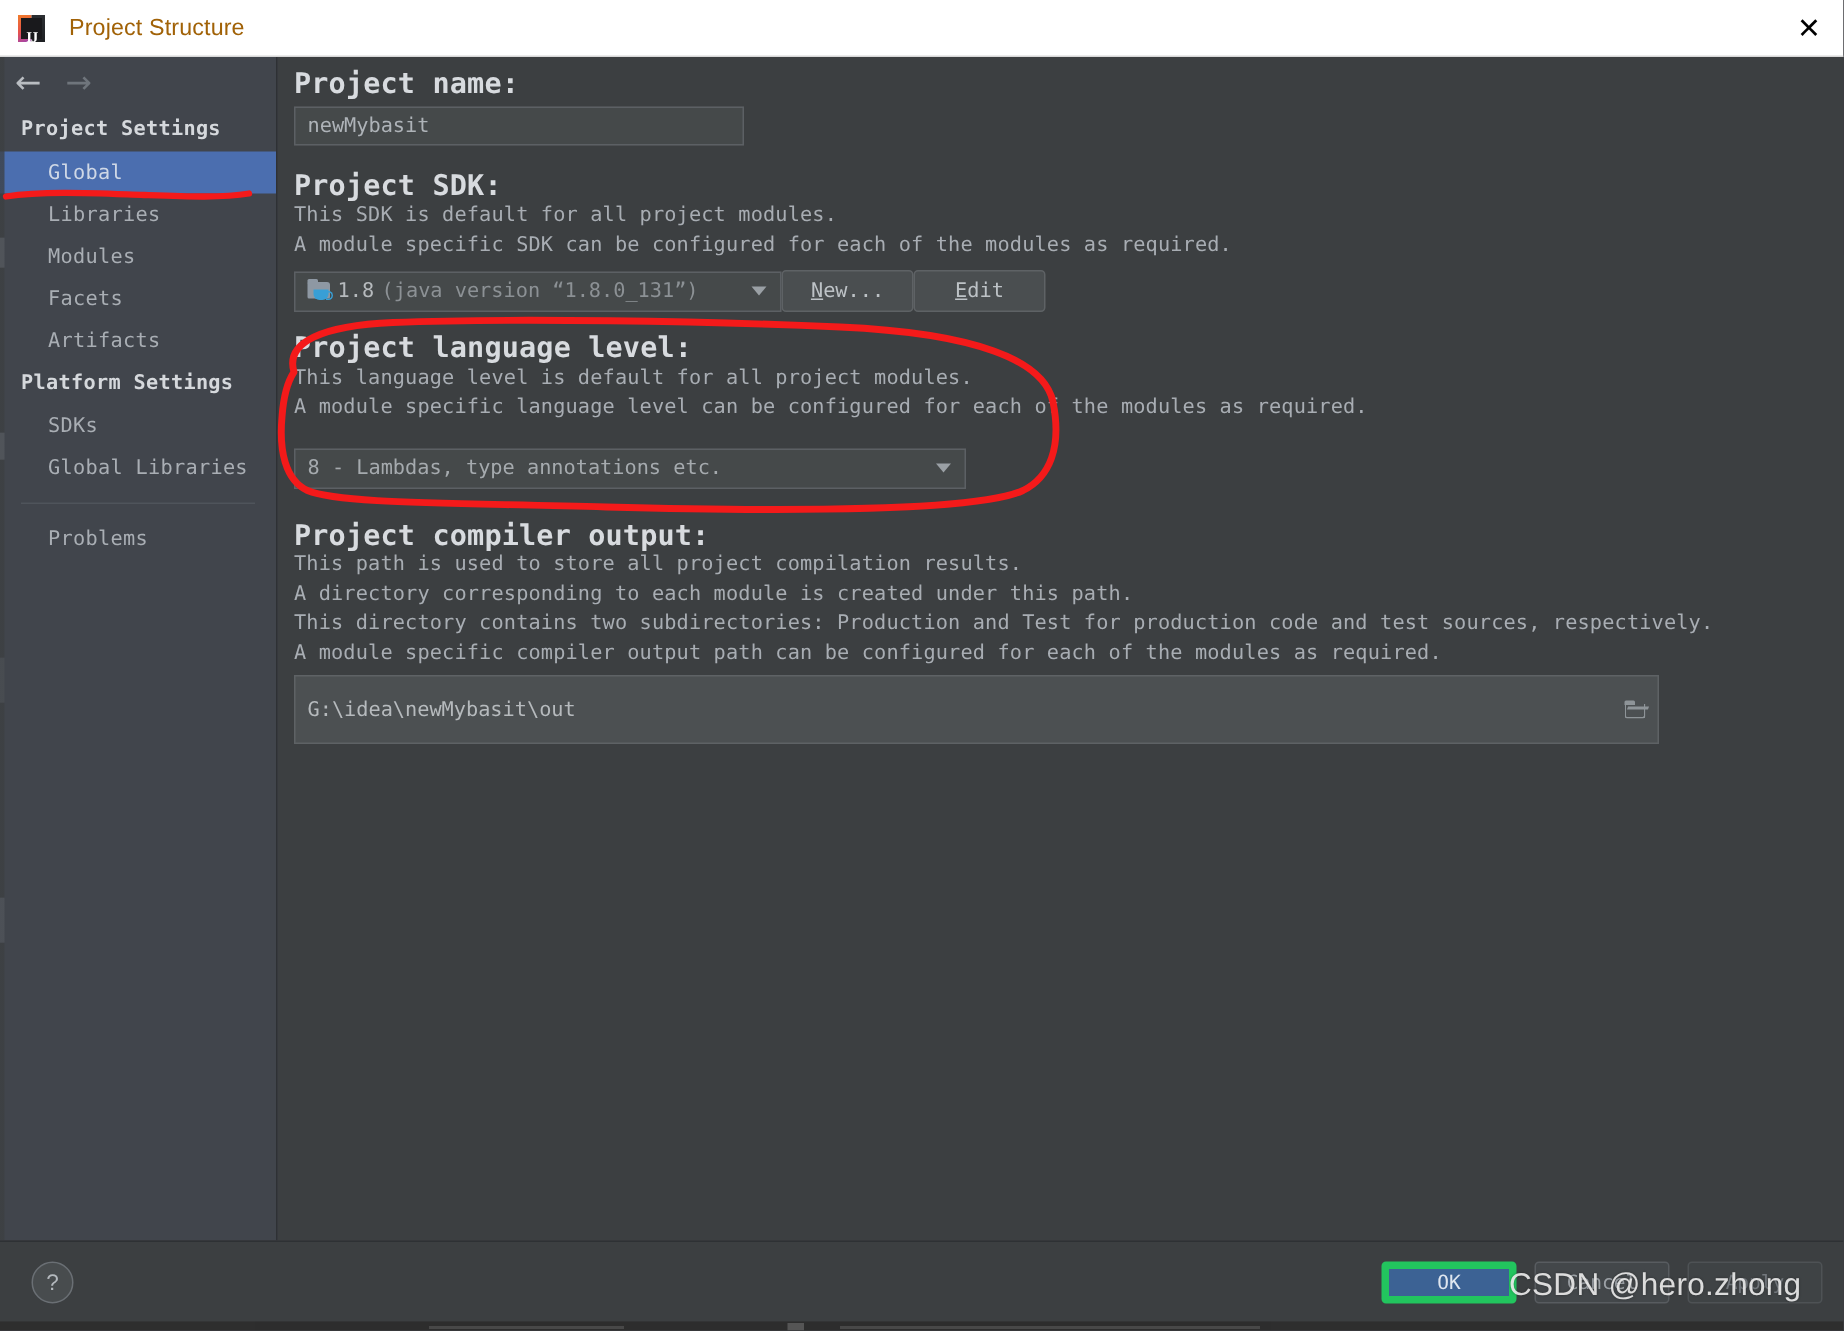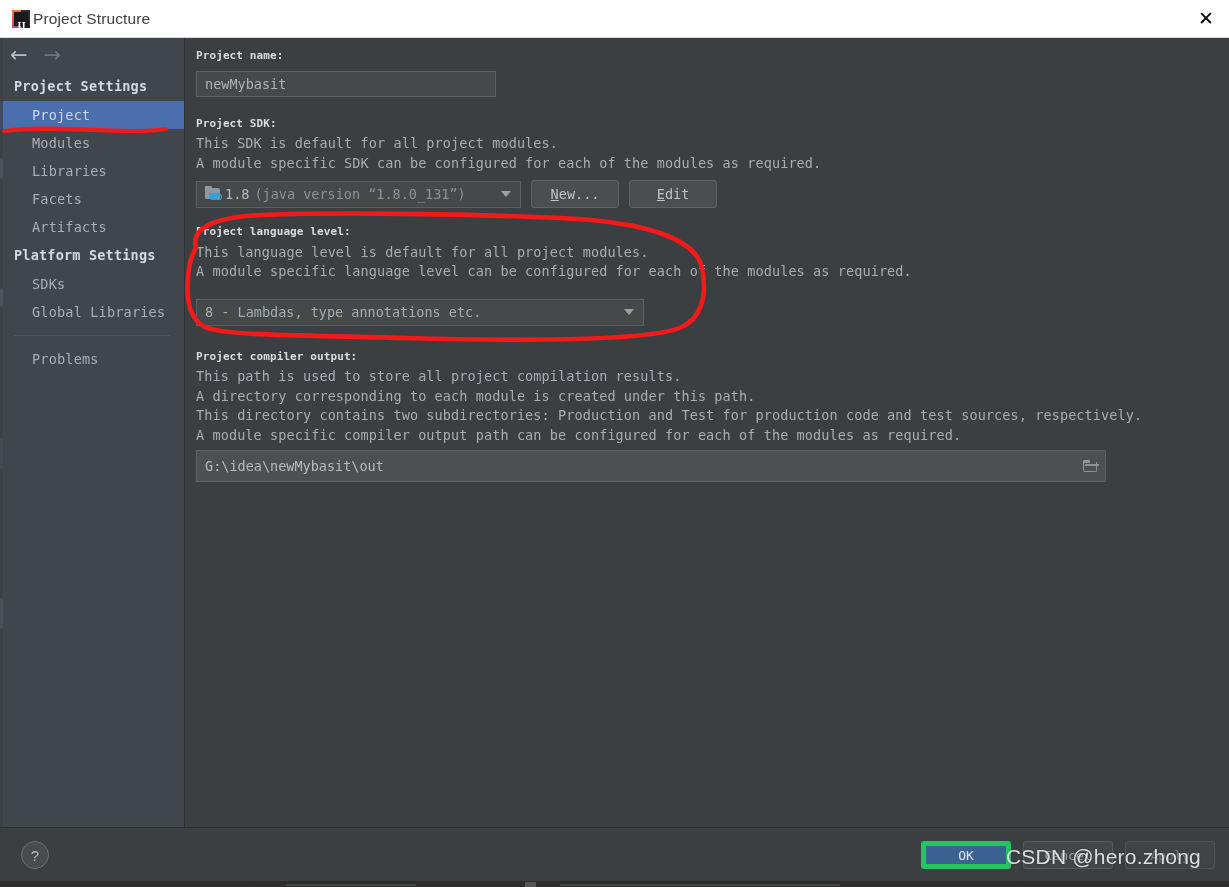--- a/index.html
+++ b/index.html
@@ -34,22 +34,22 @@
     width: 18px; height: 18px;
     margin-left: 12px;
     position: relative;
     flex: 0 0 auto;
   }
   .title-icon .ij-a { position:absolute; left:0; top:0; width:9px; height:18px; background:linear-gradient(160deg,#f07c2a 0%,#e8524a 55%,#9b44b6 100%); }
   .title-icon .ij-b { position:absolute; right:0; top:0; width:9px; height:18px; background:linear-gradient(200deg,#2c2f33 0%,#1b1d20 100%); }
   .title-icon .ij-c { position:absolute; left:2px; top:2px; width:14px; height:14px; background:#19191c; }
   .title-icon .ij-t { position:absolute; left:0; top:0; width:18px; height:32px; color:#fff; font-family:"Liberation Serif",serif; font-size:10px; font-weight:bold; display:flex; align-items:center; justify-content:center; letter-spacing:-1px; }
   .title-text {
-    margin-left: 3px;
-    color: #404040;
+    margin-left: 16px;
+    color: #a16207;
     font-family: "Liberation Sans", sans-serif;
     font-size: 15.5px;
     letter-spacing: 0.1px;
   }
   .title-close {
     position: absolute;
     right: 0; top: 0;
     width: 46px; height: 37px;
     display: flex; align-items: center; justify-content: center;
     color: #000;
@@ -114,21 +114,21 @@
     width: 1043px;
     height: 789px;
     background: #3c3f41;
     padding: 8px 0 0 10px;
   }
 
   .section { margin-bottom: 6px; }
 
   .lbl-bold {
     color: #d8dbdf;
-    font-size: 11px;
+    font-size: 19px;
     font-weight: bold;
     line-height: 20.5px;
     letter-spacing: 0.1px;
   }
   .lbl-desc {
     color: #a8adb3;
     font-size: 13.5px;
     line-height: 19.5px;
     letter-spacing: 0.1px;
     white-space: pre;
@@ -140,21 +140,21 @@
     height: 26px;
     background: #45494a;
     border: 1px solid #5c6064;
     color: #aeb3b8;
     font-size: 13.5px;
     line-height: 24px;
     padding-left: 8px;
     font-family: "DejaVu Sans Mono", monospace;
   }
 
-  .row { display: flex; align-items: center; gap: 10px; margin-top: 7px; }
+  .row { display: flex; align-items: center; margin-top: 7px; }
 
   .combo {
     position: relative;
     height: 27px;
     background: #45494a;
     border: 1px solid #5c6064;
     display: flex;
     align-items: center;
     padding-left: 8px;
     color: #a5aaae;
@@ -215,21 +215,21 @@
     display: flex;
     align-items: center;
     justify-content: center;
     font-family: "DejaVu Sans Mono", monospace;
   }
   .btn .mn { text-decoration: underline; }
 
   .field-out {
     margin-top: 5px;
     width: 910px;
-    height: 32px;
+    height: 46px;
     background: #4c5052;
     border: 1px solid #5e6265;
     display: flex;
     align-items: center;
     padding: 0 6px 0 8px;
     color: #b6babd;
     font-size: 13.5px;
   }
   .field-out .path { flex: 1; }
   .browse-icon {
@@ -348,23 +348,23 @@
   </div>
 
   <div class="sidebar">
 
     <div class="nav-arrows">
       <span class="nav-arrow enabled">←</span>
       <span class="nav-arrow disabled">→</span>
     </div>
 
     <div class="nav-group-title">Project Settings</div>
-    <div class="nav-item selected">Project</div>
+    <div class="nav-item selected">Global</div>
+    <div class="nav-item">Libraries</div>
     <div class="nav-item">Modules</div>
-    <div class="nav-item">Libraries</div>
     <div class="nav-item">Facets</div>
     <div class="nav-item">Artifacts</div>
 
     <div class="nav-group-title">Platform Settings</div>
     <div class="nav-item">SDKs</div>
     <div class="nav-item">Global Libraries</div>
 
     <div class="nav-sep"></div>
 
     <div class="nav-item">Problems</div>

